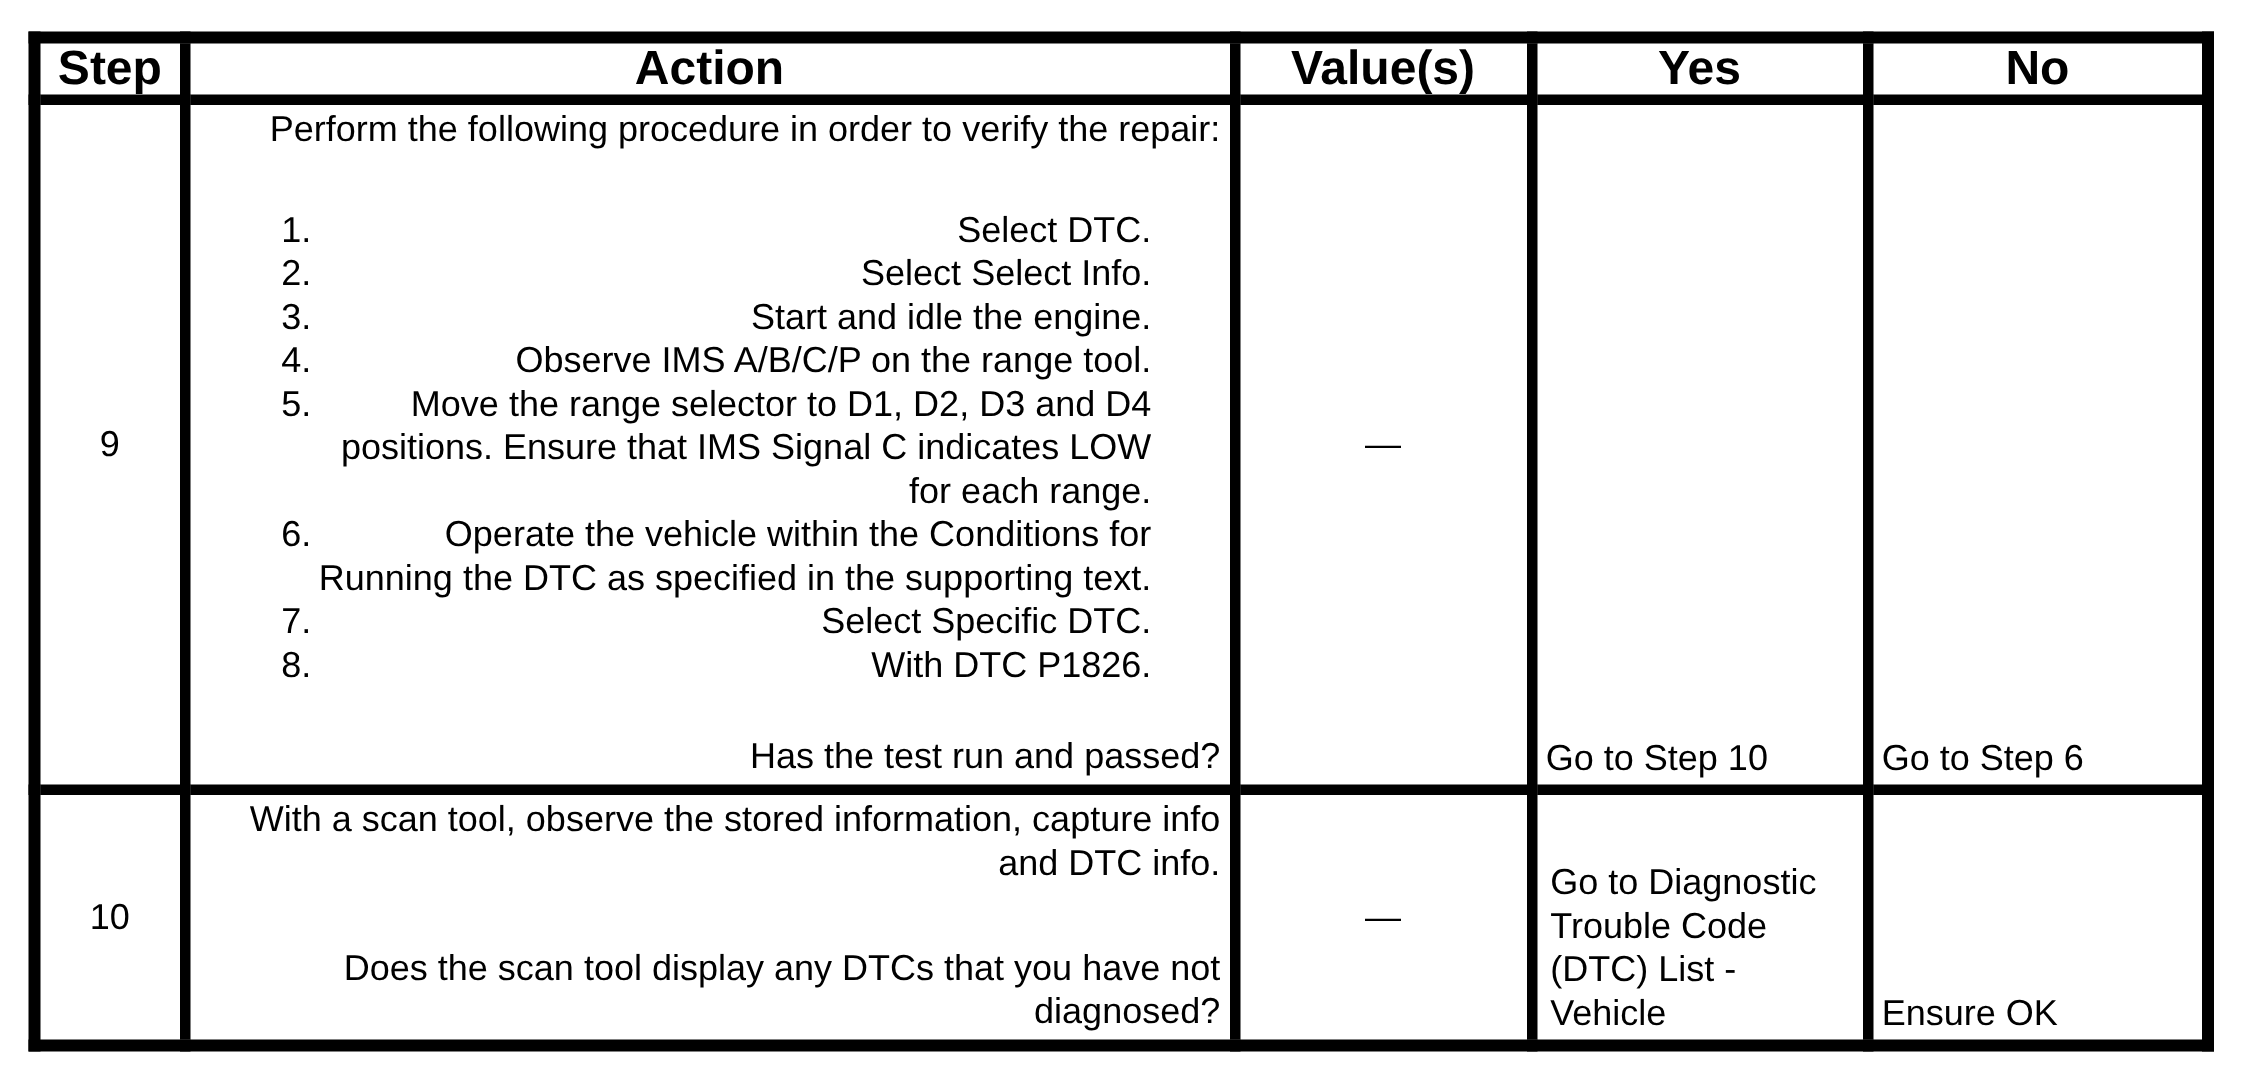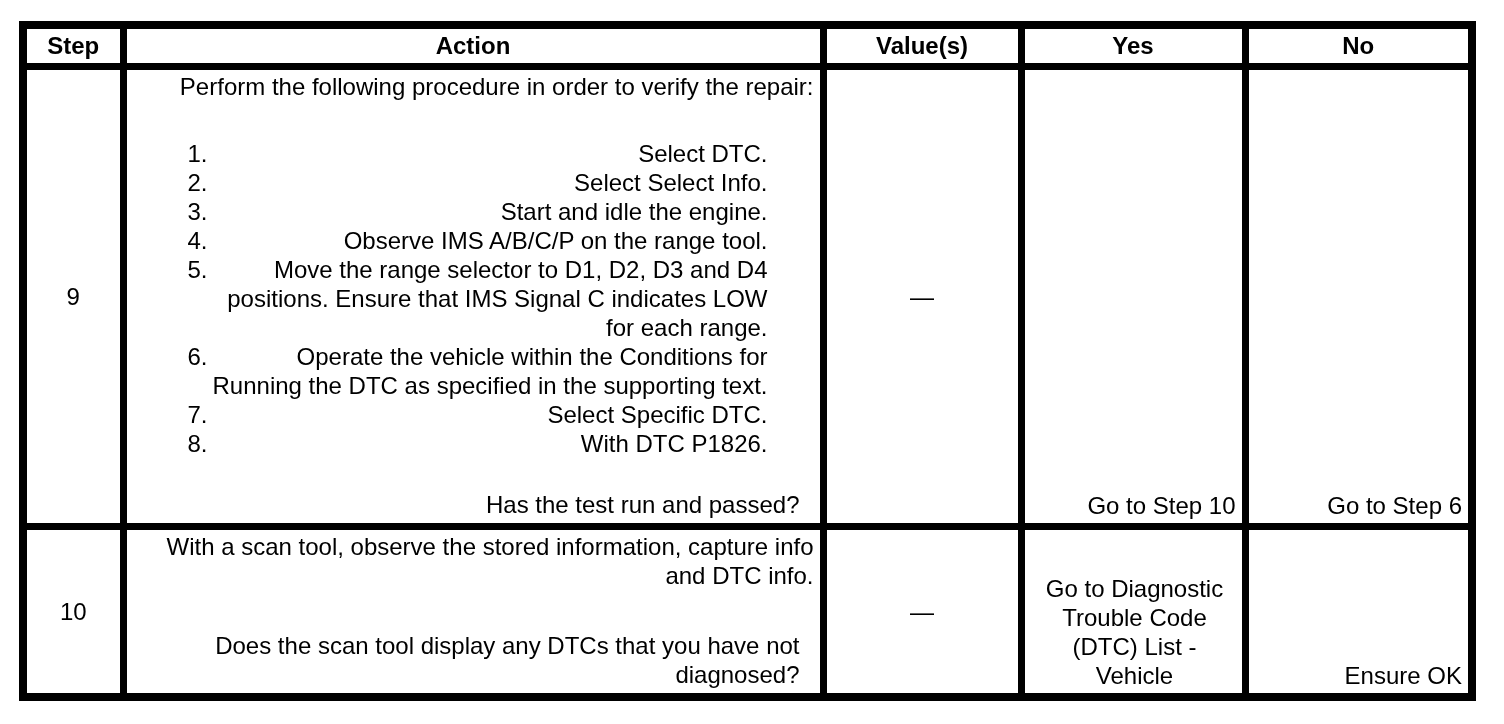--- a/index.html
+++ b/index.html
@@ -15,40 +15,40 @@
     border-collapse: collapse; table-layout: fixed;
     border: 8px solid #000000;
     font-size: 24px; line-height: 29px;
     background: #ffffff;
   }
   th, td { border: 7px solid #000000; }
   thead tr { height: 41px; }
   tr.row-step9 { height: 460px; }
   tr.row-step10 { height: 171px; }
   th {
-    font-weight: bold; font-size: 24px;
+    font-weight: bold; font-size: 32px;
     text-align: center; vertical-align: middle; padding: 0;
   }
   td.step-cell { text-align: center; vertical-align: middle; }
   td.action-cell {
     vertical-align: top; text-align: right;
     position: relative;
     padding: 2px 6px 5px 4px;
   }
   .num-list { margin-top: 38px; margin-left: 50px; width: 587px; }
   .list-item { display: flex; }
   .item-num { flex: none; width: 27px; }
   .item-text { flex: 1; }
-  .bottom-line { position: absolute; left: 4px; right: 20px; bottom: 4px; }
+  .bottom-line { position: absolute; left: 4px; right: 6px; bottom: 4px; }
   td.value-cell { text-align: center; vertical-align: middle; }
   td.end-cell {
-    vertical-align: bottom; text-align: right;
+    vertical-align: bottom; text-align: left;
     padding: 0 6px 3px 6px;
   }
-  td.end-cell.align-left { text-align: center; padding-left: 9px; }
+  td.end-cell.align-left { text-align: left; padding-left: 9px; }
 </style>
 </head>
 <body>
 
 <table class="doc-table">
   <colgroup>
     <col style="width:100px">
     <col style="width:700px">
     <col style="width:198px">
     <col style="width:224px">

